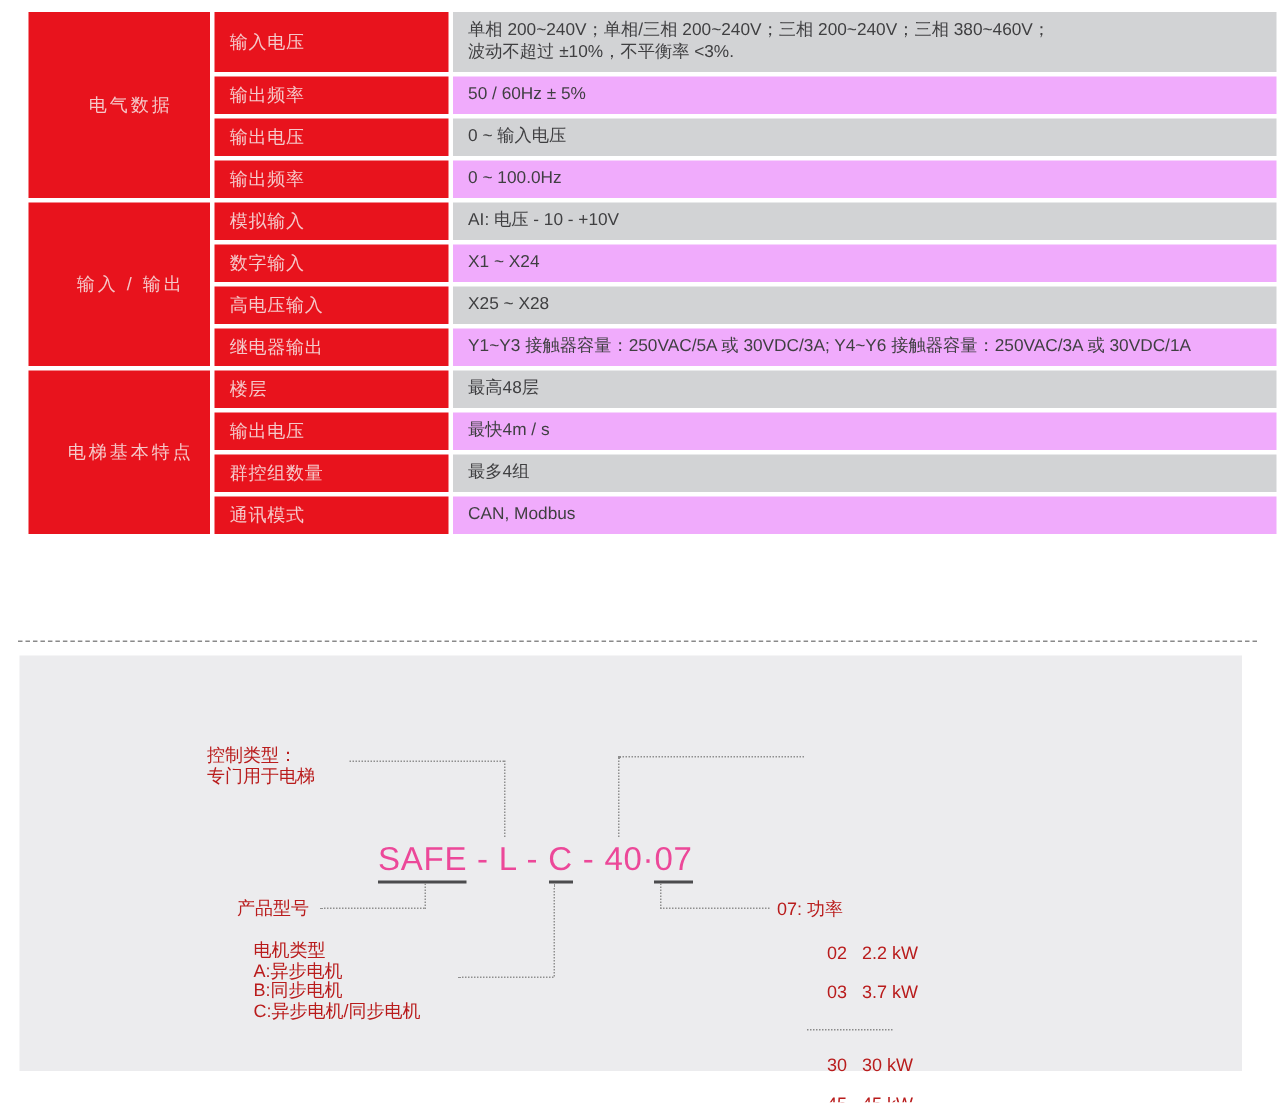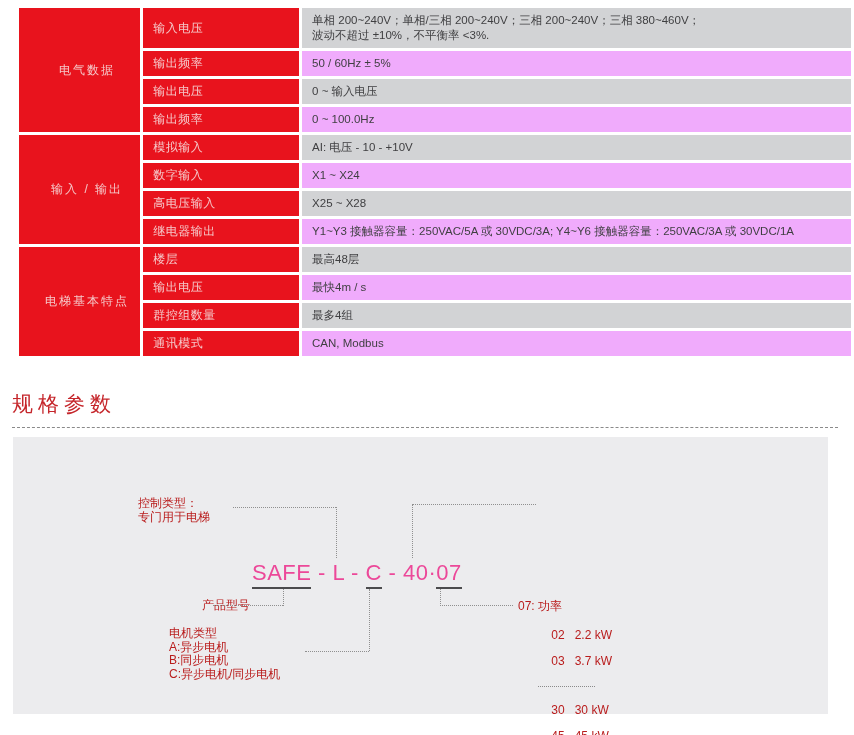--- a/index.html
+++ b/index.html
@@ -146,35 +146,34 @@
         <tr>
           <td class="param">通讯模式</td>
           <td class="val light">
               <div class="line">CAN, Modbus</div>
             </td>
         </tr>
       </tbody>
     </table>
   </div>
 
-  <div class="sec-heading">规格参数</div>
   <div class="dashed-divider"></div>
 
   <div class="diagram-box"></div>
 
   <div class="dlabel" style="left:138px; top:496px;"><span>控制类型：</span><br><span>专门用于电梯</span></div>
   <div class="leader-h" style="left:233px; top:507px; width:103px;"></div>
   <div class="leader-v" style="left:336px; top:507px; height:51px;"></div>
 
   <div class="leader-h" style="left:412px; top:504px; width:124px;"></div>
   <div class="leader-v" style="left:412px; top:504px; height:54px;"></div>
 
   <div class="model-line"><span class="u">SAFE</span><span> - L - </span><span class="u">C</span><span> - 40·</span><span class="u">07</span></div>
 
-  <div class="dlabel" style="left:158px; top:598px;margin-left:44px;"><span>产品型号</span></div>
+  <div class="dlabel" style="left:158px; top:598px;"><span>产品型号</span></div>
   <div class="leader-v" style="left:283px; top:589px; height:17px;"></div>
   <div class="leader-h" style="left:213px; top:605px; width:70px;"></div>
 
   <div class="dlabel" style="left:169px; top:627px; line-height:13.5px;"><span>电机类型</span><br><span>A:异步电机</span><br><span>B:同步电机</span><br><span>C:异步电机/同步电机</span></div>
   <div class="leader-v" style="left:369px; top:589px; height:62px;"></div>
   <div class="leader-h" style="left:305px; top:651px; width:64px;"></div>
 
   <div class="leader-v" style="left:440px; top:589px; height:17px;"></div>
   <div class="leader-h" style="left:440px; top:605px; width:73px;"></div>
   <div class="dlabel" style="left:518px; top:599px;"><span>07: 功率</span></div>

